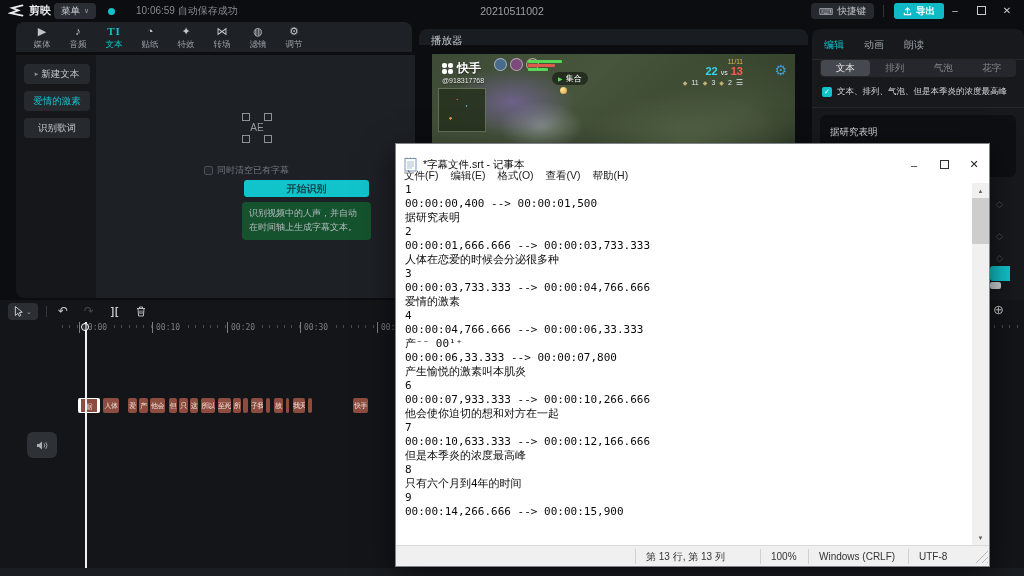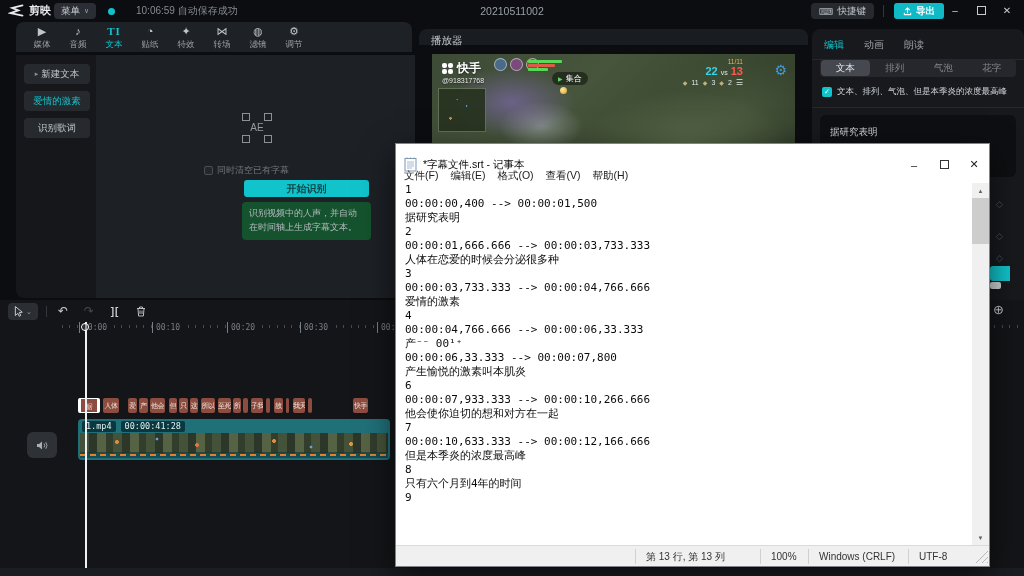--- a/index.html
+++ b/index.html
@@ -434,30 +434,20 @@
         <div class="clip" style="left: 233px; width: 8px;">所</div>
         <div class="clip" style="left: 243px; width: 5px;"></div>
         <div class="clip" style="left: 251px; width: 12px;">子我</div>
         <div class="clip" style="left: 266px; width: 4px;"></div>
         <div class="clip" style="left: 274px; width: 9px;">故</div>
         <div class="clip" style="left: 286px; width: 3px;"></div>
         <div class="clip" style="left: 293px; width: 12px;">我天</div>
         <div class="clip" style="left: 308px; width: 4px;"></div>
         <div class="clip" style="left: 353px; width: 15px;">快手</div>
       </div>
-    <div class="video-track">
-      <div class="vt-chips">
-        <span class="vt-chip">1.mp4</span>
-        <span class="vt-chip">00:00:41:28</span>
-      </div>
-      <div class="vt-thumbs"></div>
-      <div class="vt-wave">
-          <i></i>
-        </div>
-    </div>
     <div class="mute-btn">
       <svg width="12" height="11" viewBox="0 0 12 11">
         <path d="M1 4h2l3-2.5v8L3 7H1z" fill="#aab0b6"></path>
         <path d="M8 3.5q1.5 2 0 4 M9.8 2.2q2.4 3.3 0 6.6" fill="none" stroke="#aab0b6" stroke-width="0.9"></path>
       </svg>
     </div>
     <div class="playhead-line"></div>
     <div class="playhead-head"></div>
   </div>
   <div class="bottom-strip"></div>
@@ -502,20 +492,21 @@
         <div class="np-line">产生愉悦的激素叫本肌炎</div>
         <div class="np-line">6</div>
         <div class="np-line">00:00:07,933.333 --&gt; 00:00:10,266.666</div>
         <div class="np-line">他会使你迫切的想和对方在一起</div>
         <div class="np-line">7</div>
         <div class="np-line">00:00:10,633.333 --&gt; 00:00:12,166.666</div>
         <div class="np-line">但是本季炎的浓度最高峰</div>
         <div class="np-line">8</div>
         <div class="np-line">只有六个月到4年的时间</div>
         <div class="np-line">9</div>
+        <div class="np-line">00:00:14,266.666 --&gt; 00:00:15,900</div>
       </div>
     <div class="np-scroll">
       <span class="np-arrow up">▲</span>
       <span class="np-thumb"></span>
       <span class="np-arrow down">▼</span>
     </div>
     <div class="np-statusbar">
       <span class="np-status-spacer"></span>
       <span class="np-seg pos">第 13 行, 第 13 列</span>
       <span class="np-seg zoom">100%</span>

